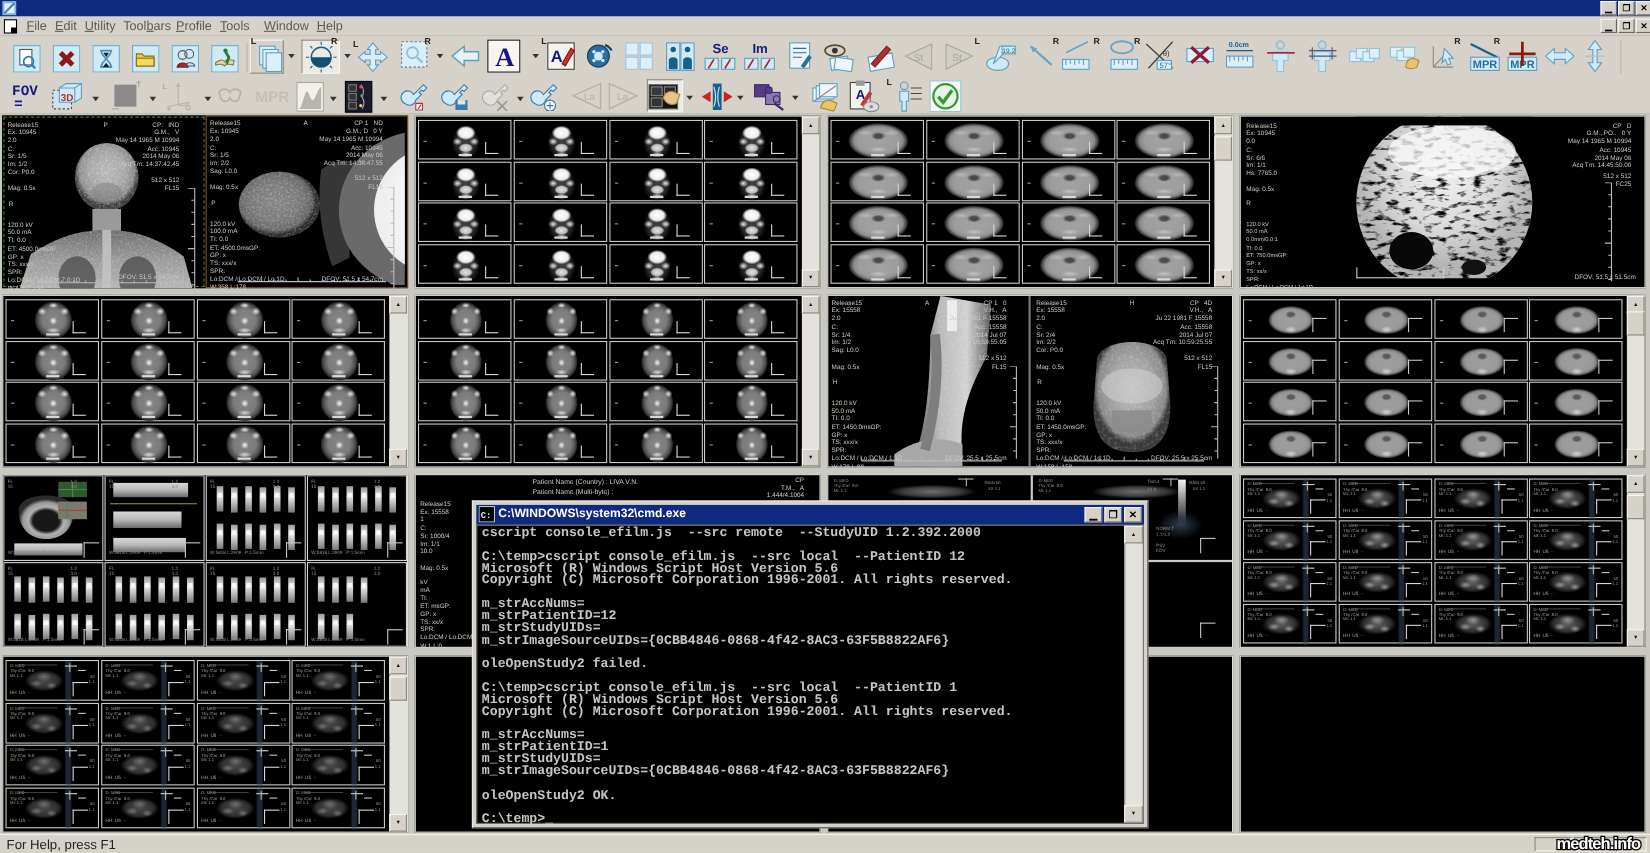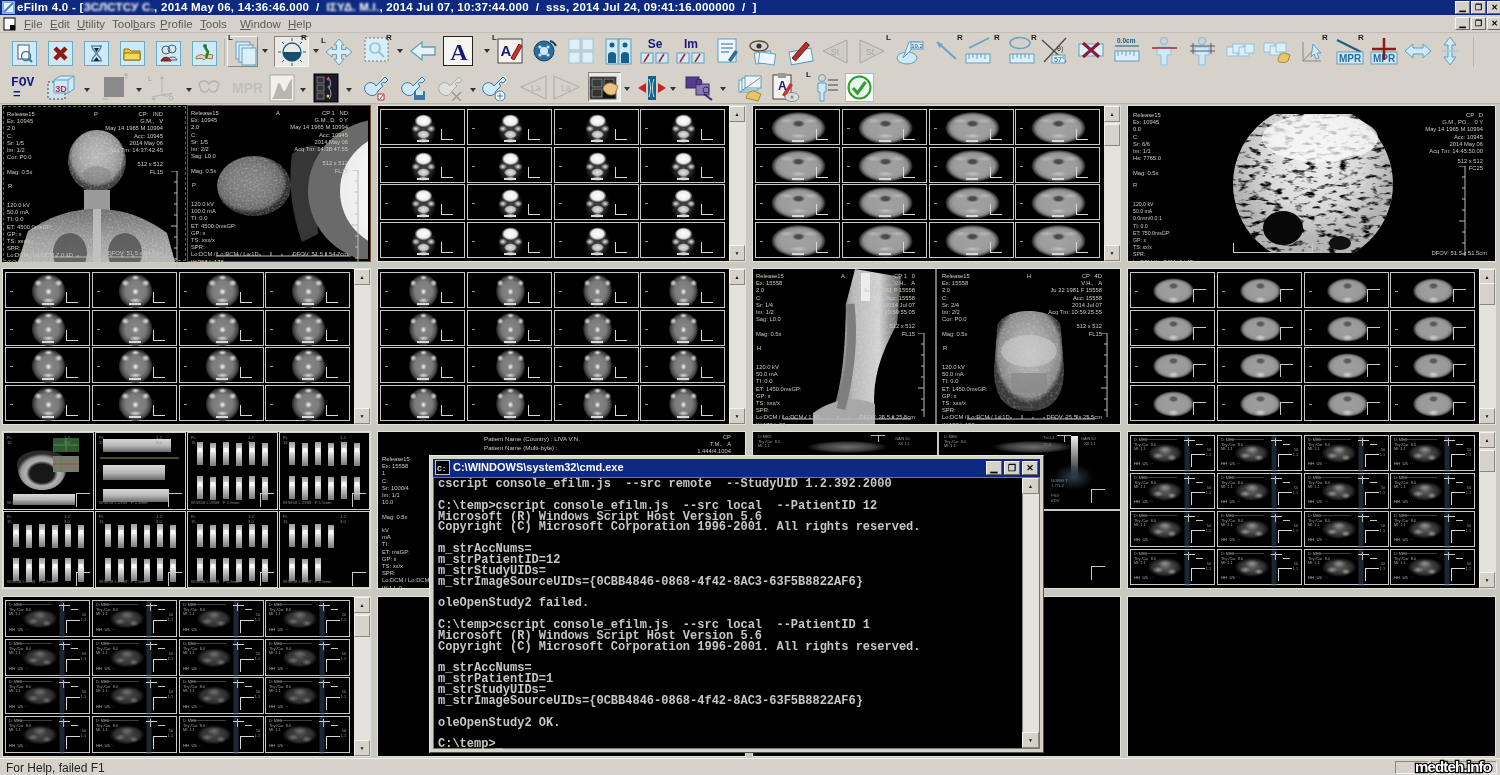--- a/index.html
+++ b/index.html
@@ -42,21 +42,20 @@
  border:1px solid;border-color:#f5f5ef #6a6861 #6a6861 #f5f5ef;color:#000;
  font-size:9px;text-align:center;line-height:12px;font-weight:bold}
 .blur1{filter:blur(1px)}
 </style></head><body>
 <div class="abs" id="title">
 <svg class="abs" style="left:2px;top:1px" width="13" height="13">
       <rect x="0" y="0" width="13" height="13" fill="#7fb2e5"></rect>
       <rect x="2" y="2" width="9" height="9" fill="#e8f2fb"></rect>
       <path d="M2 11 L11 2" stroke="#4a7fc0" stroke-width="2"></path>
     </svg>
-<span class="abs" style="left:17px;top:1px;font-size:11.5px;letter-spacing:0.25px">eFilm 4.0 - [<span class="blur1">ЗСЛСТСУ С.</span>, 2014 May 06, 14:36:46.000&nbsp;&nbsp;/&nbsp;&nbsp;<span class="blur1">ΙΣΥΔ. Μ.Ι.</span>, 2014 Jul 07, 10:37:44.000&nbsp;&nbsp;/&nbsp;&nbsp;sss, 2014 Jul 24, 09:41:16.000000&nbsp;&nbsp;/&nbsp;&nbsp;]</span>
 <div class="abs" style="left:1455px;top:1px;width:15px;height:13px;background:#d6d2ca;border:1px solid;border-color:#f5f5ef #6a6861 #6a6861 #f5f5ef;color:#000;font-size:8px;font-weight:bold;text-align:center;line-height:11px">▁</div>
 <div class="abs" style="left:1471px;top:1px;width:15px;height:13px;background:#d6d2ca;border:1px solid;border-color:#f5f5ef #6a6861 #6a6861 #f5f5ef;color:#000;font-size:8px;font-weight:bold;text-align:center;line-height:11px">❐</div>
 <div class="abs" style="left:1487px;top:1px;width:15px;height:13px;background:#d6d2ca;border:1px solid;border-color:#f5f5ef #6a6861 #6a6861 #f5f5ef;color:#000;font-size:8px;font-weight:bold;text-align:center;line-height:11px">✕</div>
 </div>
 <div class="abs" id="menu">
 <svg class="abs" style="left:3px;top:2px" width="14" height="14">
       <rect x="1" y="1" width="11" height="12" fill="#fff" stroke="#000"></rect>
       <rect x="7" y="8" width="5" height="5" fill="#000"></rect>
     </svg>
 <span class="mi" style="left:24px"><u>F</u>ile</span>
@@ -2158,19 +2157,19 @@
 
 oleOpenStudy2 OK.
 
 C:\temp&gt;_</div>
 <div class="sb" style="right:0;top:0;height:100%;width:17px;border-left:1px solid #888"></div>
 <div class="sbb" style="left:auto;right:0;top:0;width:17px">▲</div>
 <div class="sbb" style="left:auto;right:0;bottom:0;top:auto;width:17px">▼</div>
 </div>
 </div>
 <div class="abs" id="status">
-<span class="abs" style="left:6px;top:2px">For Help, failed F1</span>
+<span class="abs" style="left:6px;top:2px">For Help, press F1</span>
 <div class="abs" style="left:1395px;top:2px;width:34px;height:13px;border:1px solid;border-color:#8a877f #f5f5ef #f5f5ef #8a877f"></div>
 <div class="abs" style="left:1431px;top:2px;width:36px;height:13px;border:1px solid;border-color:#8a877f #f5f5ef #f5f5ef #8a877f"></div>
 <div class="abs" style="left:1469px;top:2px;width:28px;height:13px;border:1px solid;border-color:#8a877f #f5f5ef #f5f5ef #8a877f"></div>
 <svg class="abs" style="left:1406px;top:0" width="94" height="17">
       <text x="47" y="13" text-anchor="middle" font-size="15" font-weight="bold" font-family="Liberation Sans" fill="#fff" stroke="#000" stroke-width="2.5" paint-order="stroke" letter-spacing="-0.8">medteh.info</text>
     </svg>
 </div>
 </body></html>

